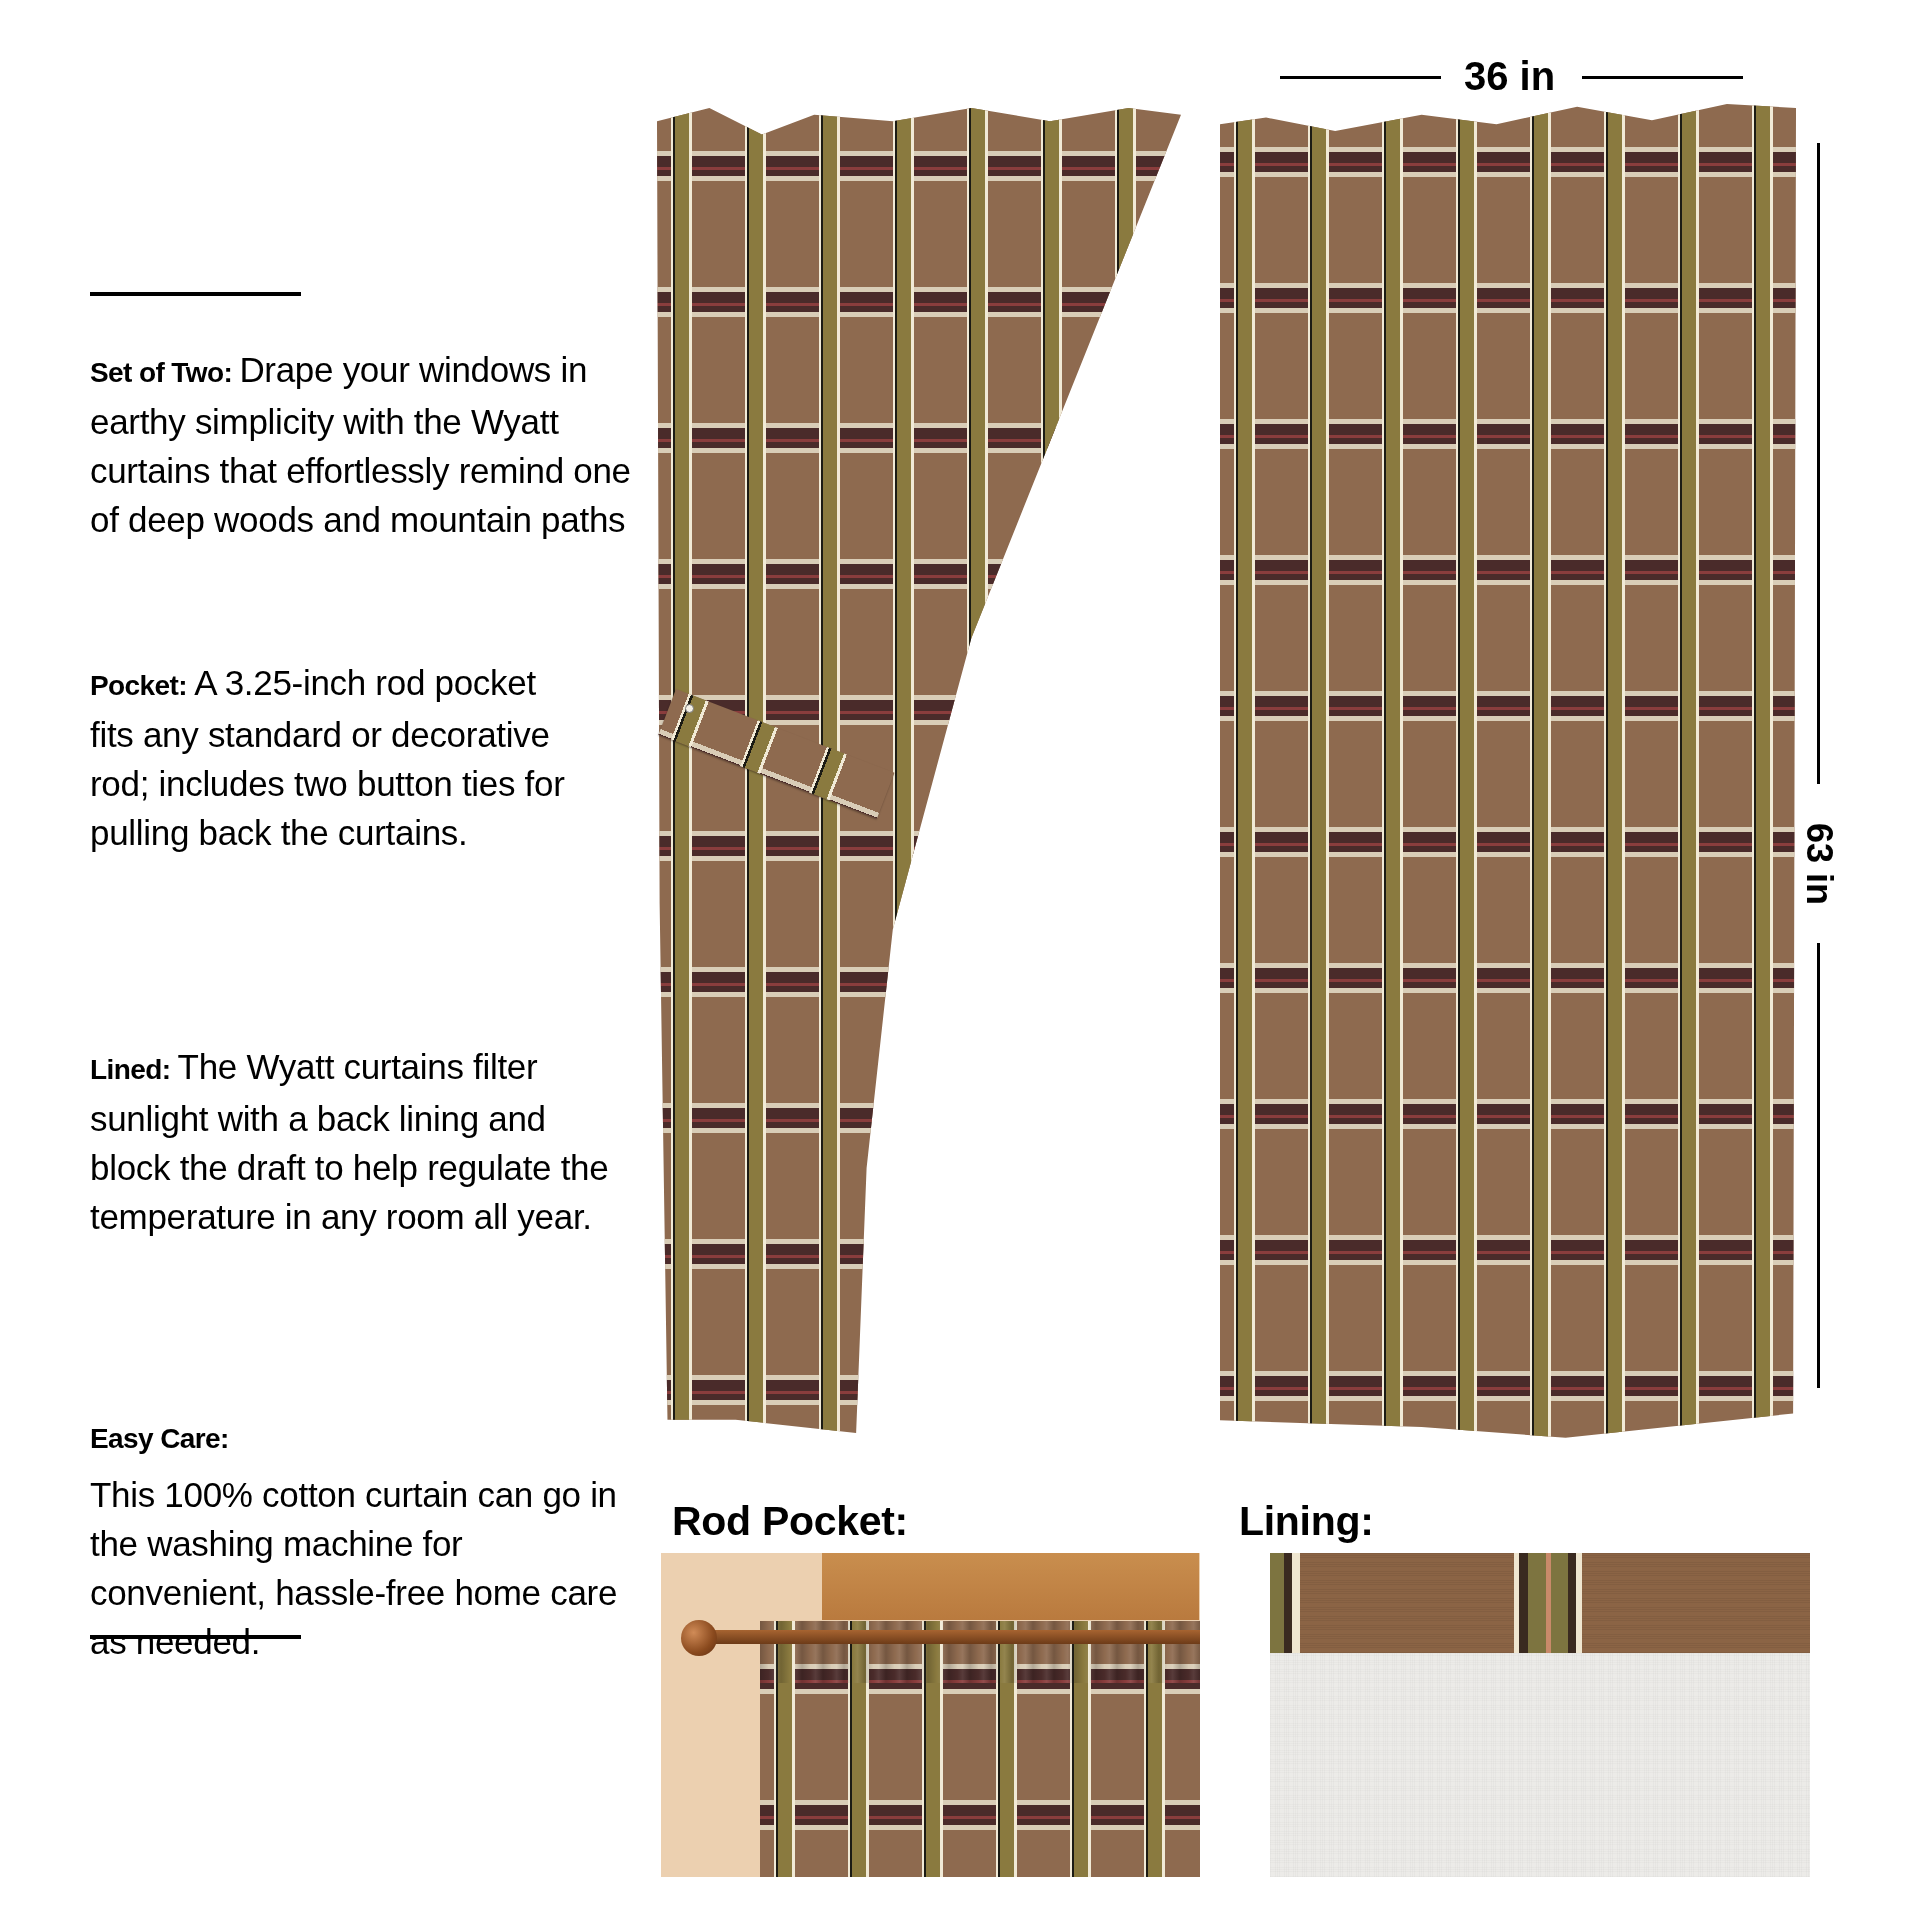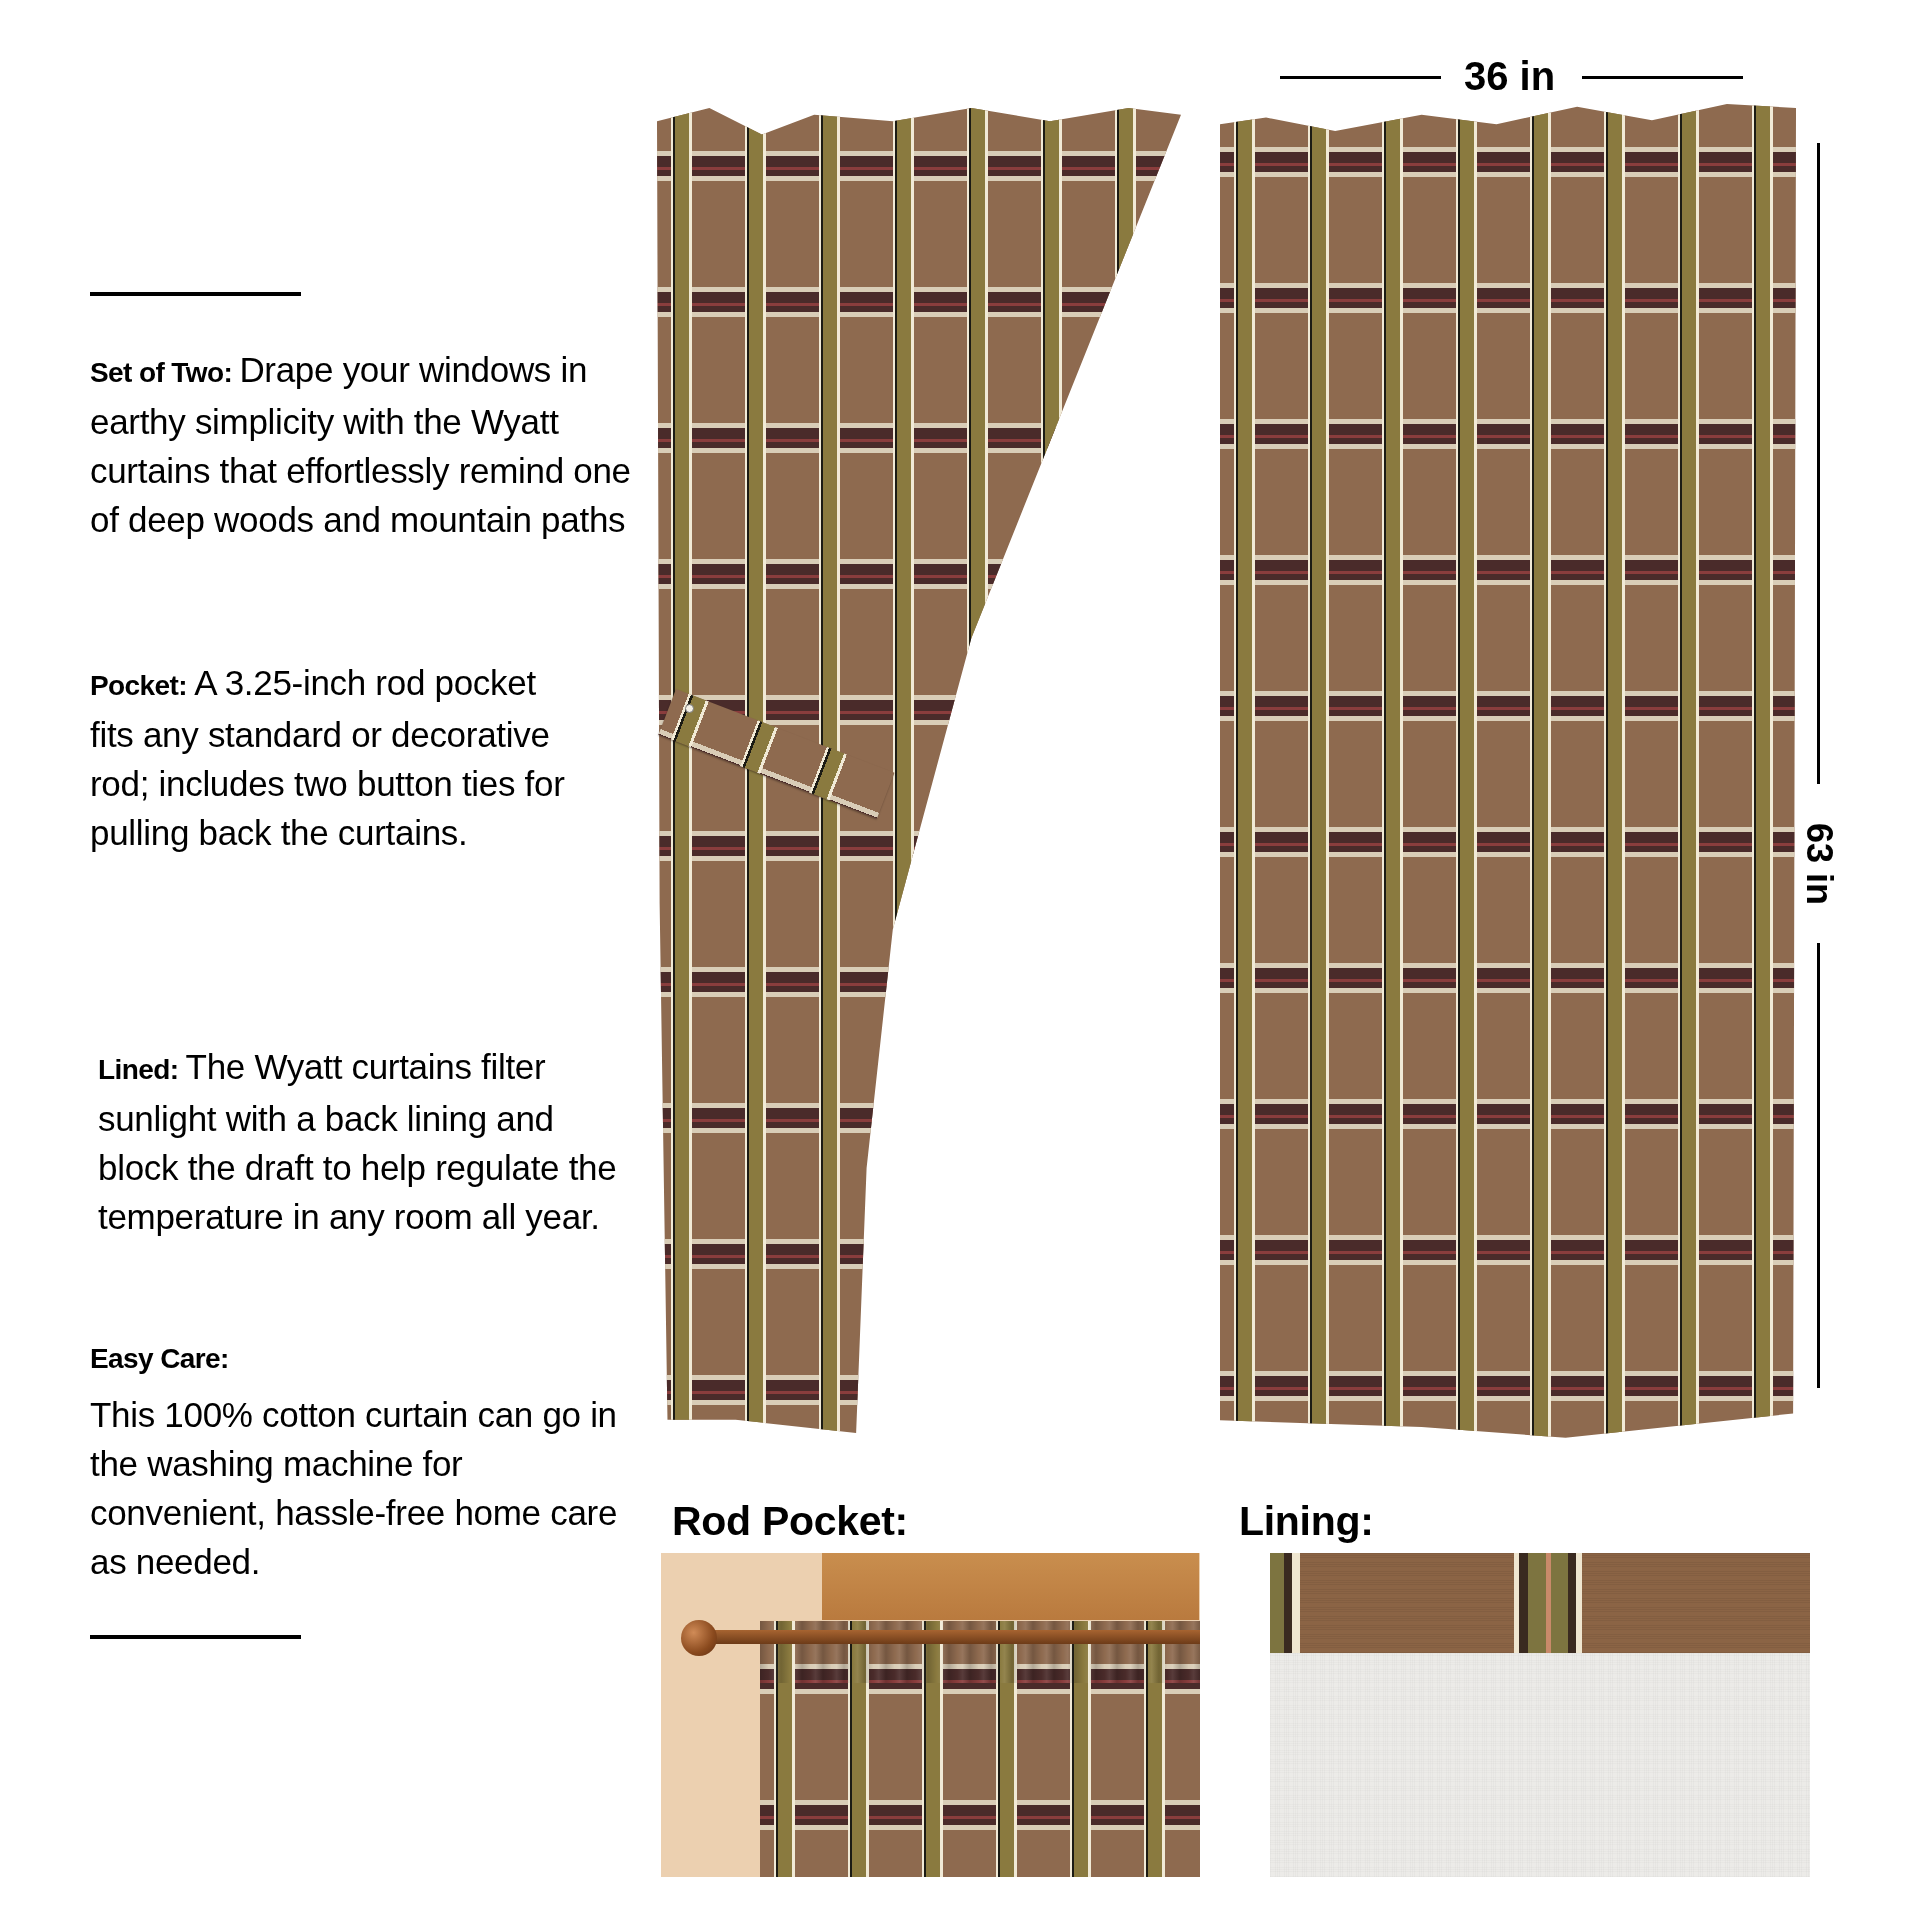--- a/index.html
+++ b/index.html
@@ -77,26 +77,26 @@
 <div class="feature" style="top:345px; width:542px;">
   <span class="head">Set of Two: </span>
   <span>Drape your windows in earthy simplicity with the Wyatt curtains that effortlessly remind one of deep woods and mountain paths</span>
 </div>
 
 <div class="feature" style="top:658px; width:493px;">
   <span class="head">Pocket: </span>
   <span>A 3.25-inch rod pocket fits any standard or decorative rod; includes two button ties for pulling back the curtains.</span>
 </div>
 
-<div class="feature" style="top:1042px; width:542px;margin-left:8px;">
+<div class="feature" style="top:1042px; width:542px;">
   <span class="head">Lined: </span>
   <span>The Wyatt curtains filter sunlight with a back lining and block the draft to help regulate the temperature in any room all year.</span>
 </div>
 
-<div class="feature" style="top:1328px; width:542px;">
+<div class="feature" style="top:1408px; width:542px;">
   <span class="head block">Easy Care:</span>
   <span>This 100% cotton curtain can go in the washing machine for convenient, hassle-free home care as needed.</span>
 </div>
 
 <div class="abs plaid curtain-left"></div>
 <div class="abs plaid tieback"></div>
 <div class="abs tie-button"></div>
 <div class="abs plaid curtain-right"></div>
 
 <div class="measure-h" style="left:1280px; width:161px;"></div>

